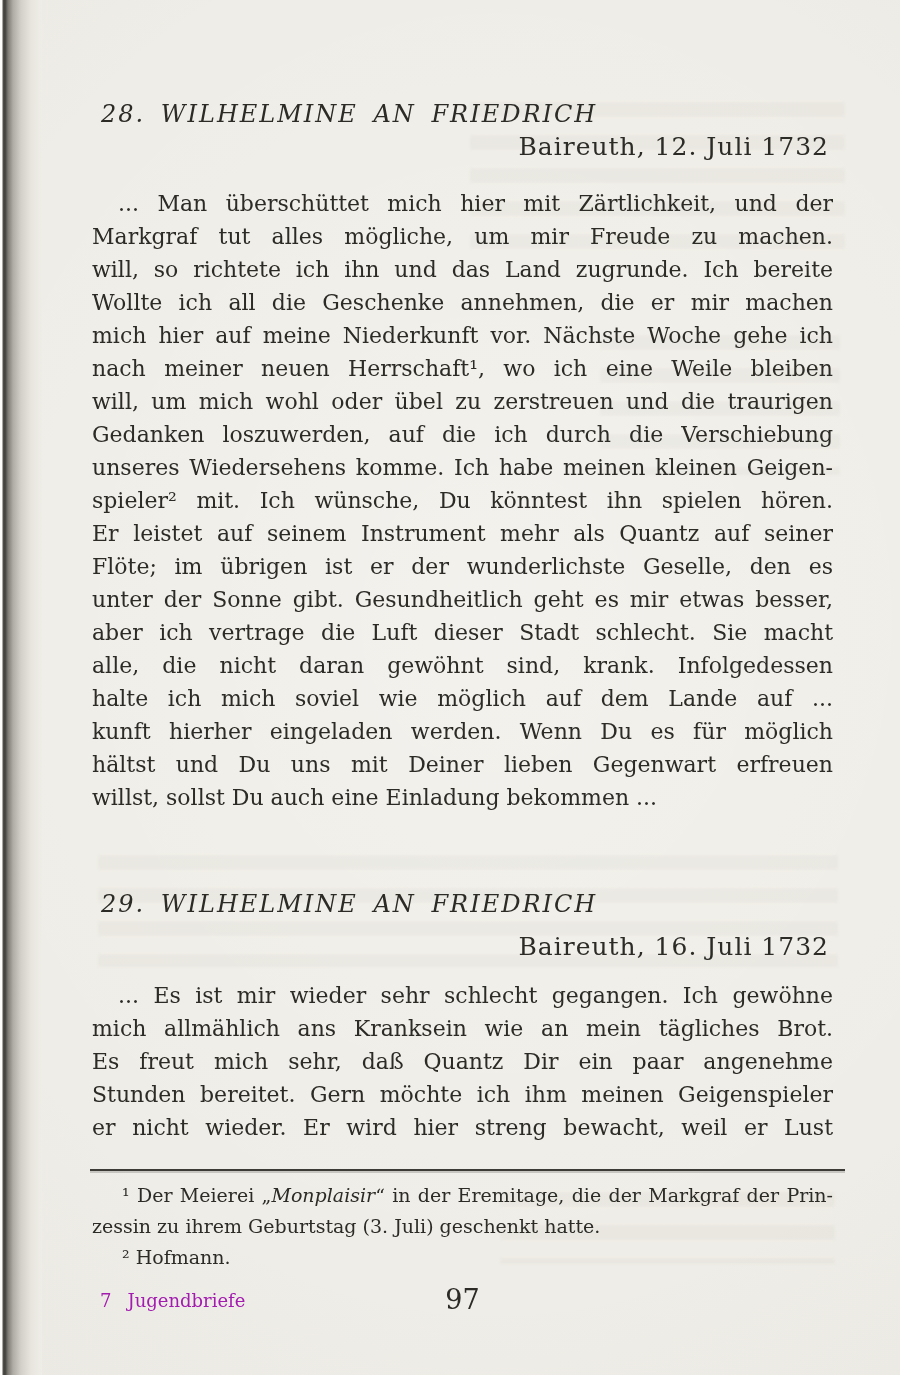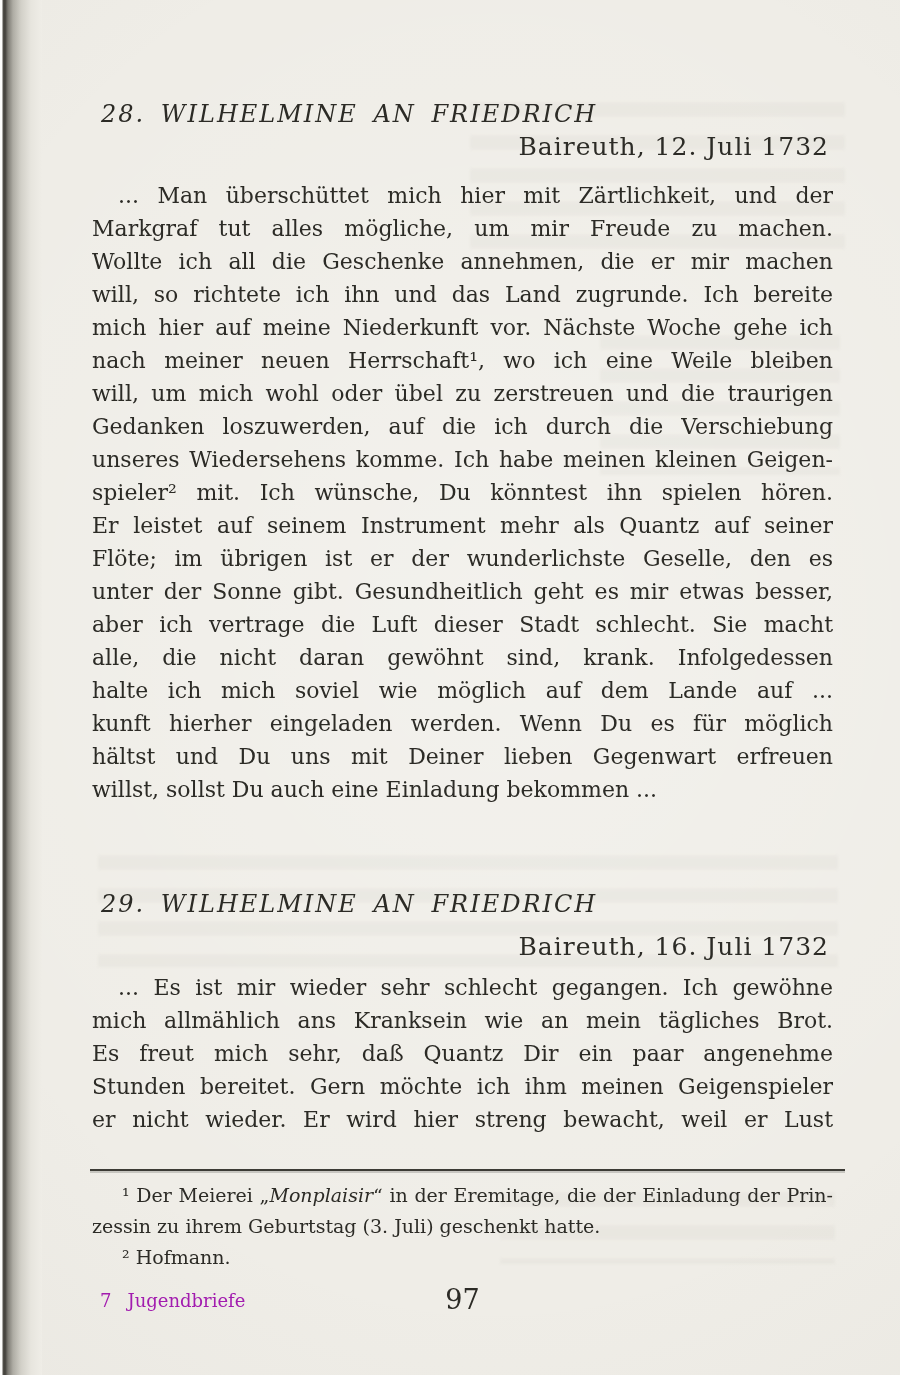--- a/index.html
+++ b/index.html
@@ -81,20 +81,21 @@
   }
   #dateline-28 { top: 132px; }
   #dateline-29 { top: 932px; }
 
   .letter-body {
     position: absolute;
     left: 92px;
     width: 741px;
     font-size: 22px;
     line-height: 33px;
+    margin-top: 8px;
   }
   #body-28 { top: 179px; }
   #body-29 { top: 971px; }
 
   .line {
     text-align: justify;
     text-align-last: justify;
     height: 33px;
     overflow: hidden;
   }
@@ -153,22 +154,22 @@
 <div class="ghost" id="ghost3"></div>
 <div class="ghost" id="ghost4"></div>
 
 <div class="letter-heading" id="heading-28">28. WILHELMINE AN FRIEDRICH</div>
 
 <div class="dateline" id="dateline-28">Baireuth, 12. Juli 1732</div>
 
 <div class="letter-body short-last" id="body-28">
     <div class="line first">... Man überschüttet mich hier mit Zärtlichkeit, und der</div>
     <div class="line">Markgraf tut alles mögliche, um mir Freude zu machen.</div>
+    <div class="line">will, so richtete ich ihn und das Land zugrunde. Ich bereite</div>
     <div class="line">Wollte ich all die Geschenke annehmen, die er mir machen</div>
-    <div class="line">will, so richtete ich ihn und das Land zugrunde. Ich bereite</div>
     <div class="line">mich hier auf meine Niederkunft vor. Nächste Woche gehe ich</div>
     <div class="line">nach meiner neuen Herrschaft¹, wo ich eine Weile bleiben</div>
     <div class="line">will, um mich wohl oder übel zu zerstreuen und die traurigen</div>
     <div class="line">Gedanken loszuwerden, auf die ich durch die Verschiebung</div>
     <div class="line">unseres Wiedersehens komme. Ich habe meinen kleinen Geigen-</div>
     <div class="line">spieler² mit. Ich wünsche, Du könntest ihn spielen hören.</div>
     <div class="line">Er leistet auf seinem Instrument mehr als Quantz auf seiner</div>
     <div class="line">Flöte; im übrigen ist er der wunderlichste Geselle, den es</div>
     <div class="line">unter der Sonne gibt. Gesundheitlich geht es mir etwas besser,</div>
     <div class="line">aber ich vertrage die Luft dieser Stadt schlecht. Sie macht</div>
@@ -188,21 +189,21 @@
     <div class="line">mich allmählich ans Kranksein wie an mein tägliches Brot.</div>
     <div class="line">Es freut mich sehr, daß Quantz Dir ein paar angenehme</div>
     <div class="line">Stunden bereitet. Gern möchte ich ihm meinen Geigenspieler</div>
     <div class="line">er nicht wieder. Er wird hier streng bewacht, weil er Lust</div>
   </div>
 
 <div class="footnote-rule"></div>
 
 <div class="footnotes">
   <div class="footnote short-last">
-      <div class="line first"><span>¹ Der Meierei „</span><span style="font-style: italic;">Monplaisir</span><span>“ in der Eremitage, die der Einladung der Prin-</span></div>
+      <div class="line first"><span>¹ Der Meierei „</span><span style="font-style: italic;">Monplaisir</span><span>“ in der Eremitage, die der Markgraf der Prin-</span></div>
       <div class="line"><span>zessin zu ihrem Geburtstag (3. Juli) geschenkt hatte.</span></div>
     </div>
   <div class="footnote short-last">
       <div class="line first"><span>² Hofmann.</span></div>
     </div>
 </div>
 
 <div class="footer-signature">
   <span class="sig-number">7</span><span>Jugendbriefe</span>
 </div>

